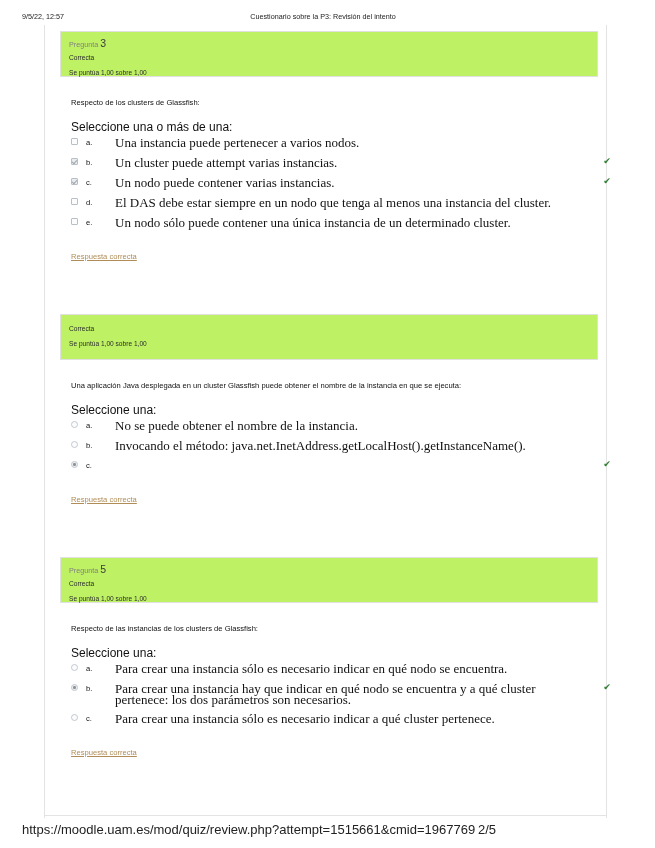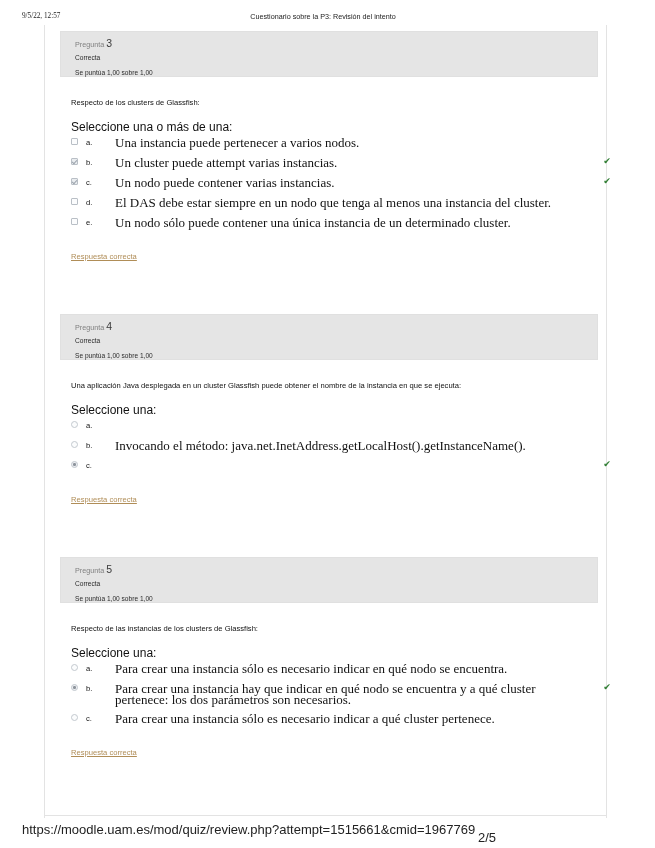--- a/index.html
+++ b/index.html
@@ -24,21 +24,20 @@
     width: 655px;
     height: 12px;
     font-size: 7.2px;
     color: #222;
   }
   .print-header .ph-date {
     position: absolute;
     left: 22px;
     top: 0;
     white-space: nowrap;
-    font-family: Liberation Serif, serif;
   }
   .print-header .ph-title {
     position: absolute;
     left: 0;
     top: 0;
     width: 646px;
     text-align: center;
     white-space: nowrap;
   }
 
@@ -74,21 +73,21 @@
   }
   .print-footer .pf-url {
     position: absolute;
     left: 22px;
     top: 0;
     white-space: nowrap;
   }
   .print-footer .pf-page {
     position: absolute;
     right: 22px;
-    top: 8px;
+    top: 0;
     white-space: nowrap;
     margin-left: 35px;
   }
 
   
   .question {
     position: absolute;
     left: 0;
     width: 563px;
   }
@@ -97,22 +96,22 @@
   #question-2 { top: 526px; }
 
   .q-info {
     position: absolute;
     left: 15px;
     top: 6px;
     width: 538px;
     height: 46px;
     border: 1px solid #e0e0e0;
     box-sizing: border-box;
-    background: #e5e5e5;
-    padding: 6px 8px 0 14px;
+    background: #bef264;
+    padding: 6px 8px 0 8px;
   }
   .q-info-line1 {
     font-size: 7.2px;
     color: #808080;
     line-height: 10px;
     white-space: nowrap;
   }
   .q-info-line1 .qnum {
     font-size: 10.5px;
     color: #3a3a3a;
@@ -301,31 +300,31 @@
             <span class="ctl-check"></span>
             <span class="ans-letter">e.</span>
             <span class="ans-text">Un nodo sólo puede contener una única instancia de un determinado cluster.</span>
           </li>
         </ul>
         <div class="feedback">Respuesta correcta</div>
       </div>
     </div>
   <div class="question" id="question-1">
       <div class="q-info">
-        <div class="q-info-line1"><span>Pregunta</span> <span class="qnum">4</span></div>
         <div class="q-info-state">Correcta</div>
         <div class="q-info-grade">Se puntúa 1,00 sobre 1,00</div>
       </div>
       <div class="q-body">
         <p class="q-text">Una aplicación Java desplegada en un cluster Glassfish puede obtener el nombre de la instancia en que se ejecuta:</p>
         <p class="q-prompt">Seleccione una:</p>
         <ul class="answer-list">
           <li class="answer-row">
             <span class="ctl-radio"></span>
             <span class="ans-letter">a.</span>
+            <span class="ans-text">No se puede obtener el nombre de la instancia.</span>
           </li>
           <li class="answer-row">
             <span class="ctl-radio"></span>
             <span class="ans-letter">b.</span>
             <span class="ans-text">Invocando el método: java.net.InetAddress.getLocalHost().getInstanceName().</span>
           </li>
           <li class="answer-row">
             <span class="ctl-radio checked"></span>
             <span class="ans-letter">c.</span>
             <span class="ans-correct-mark">✔</span>

